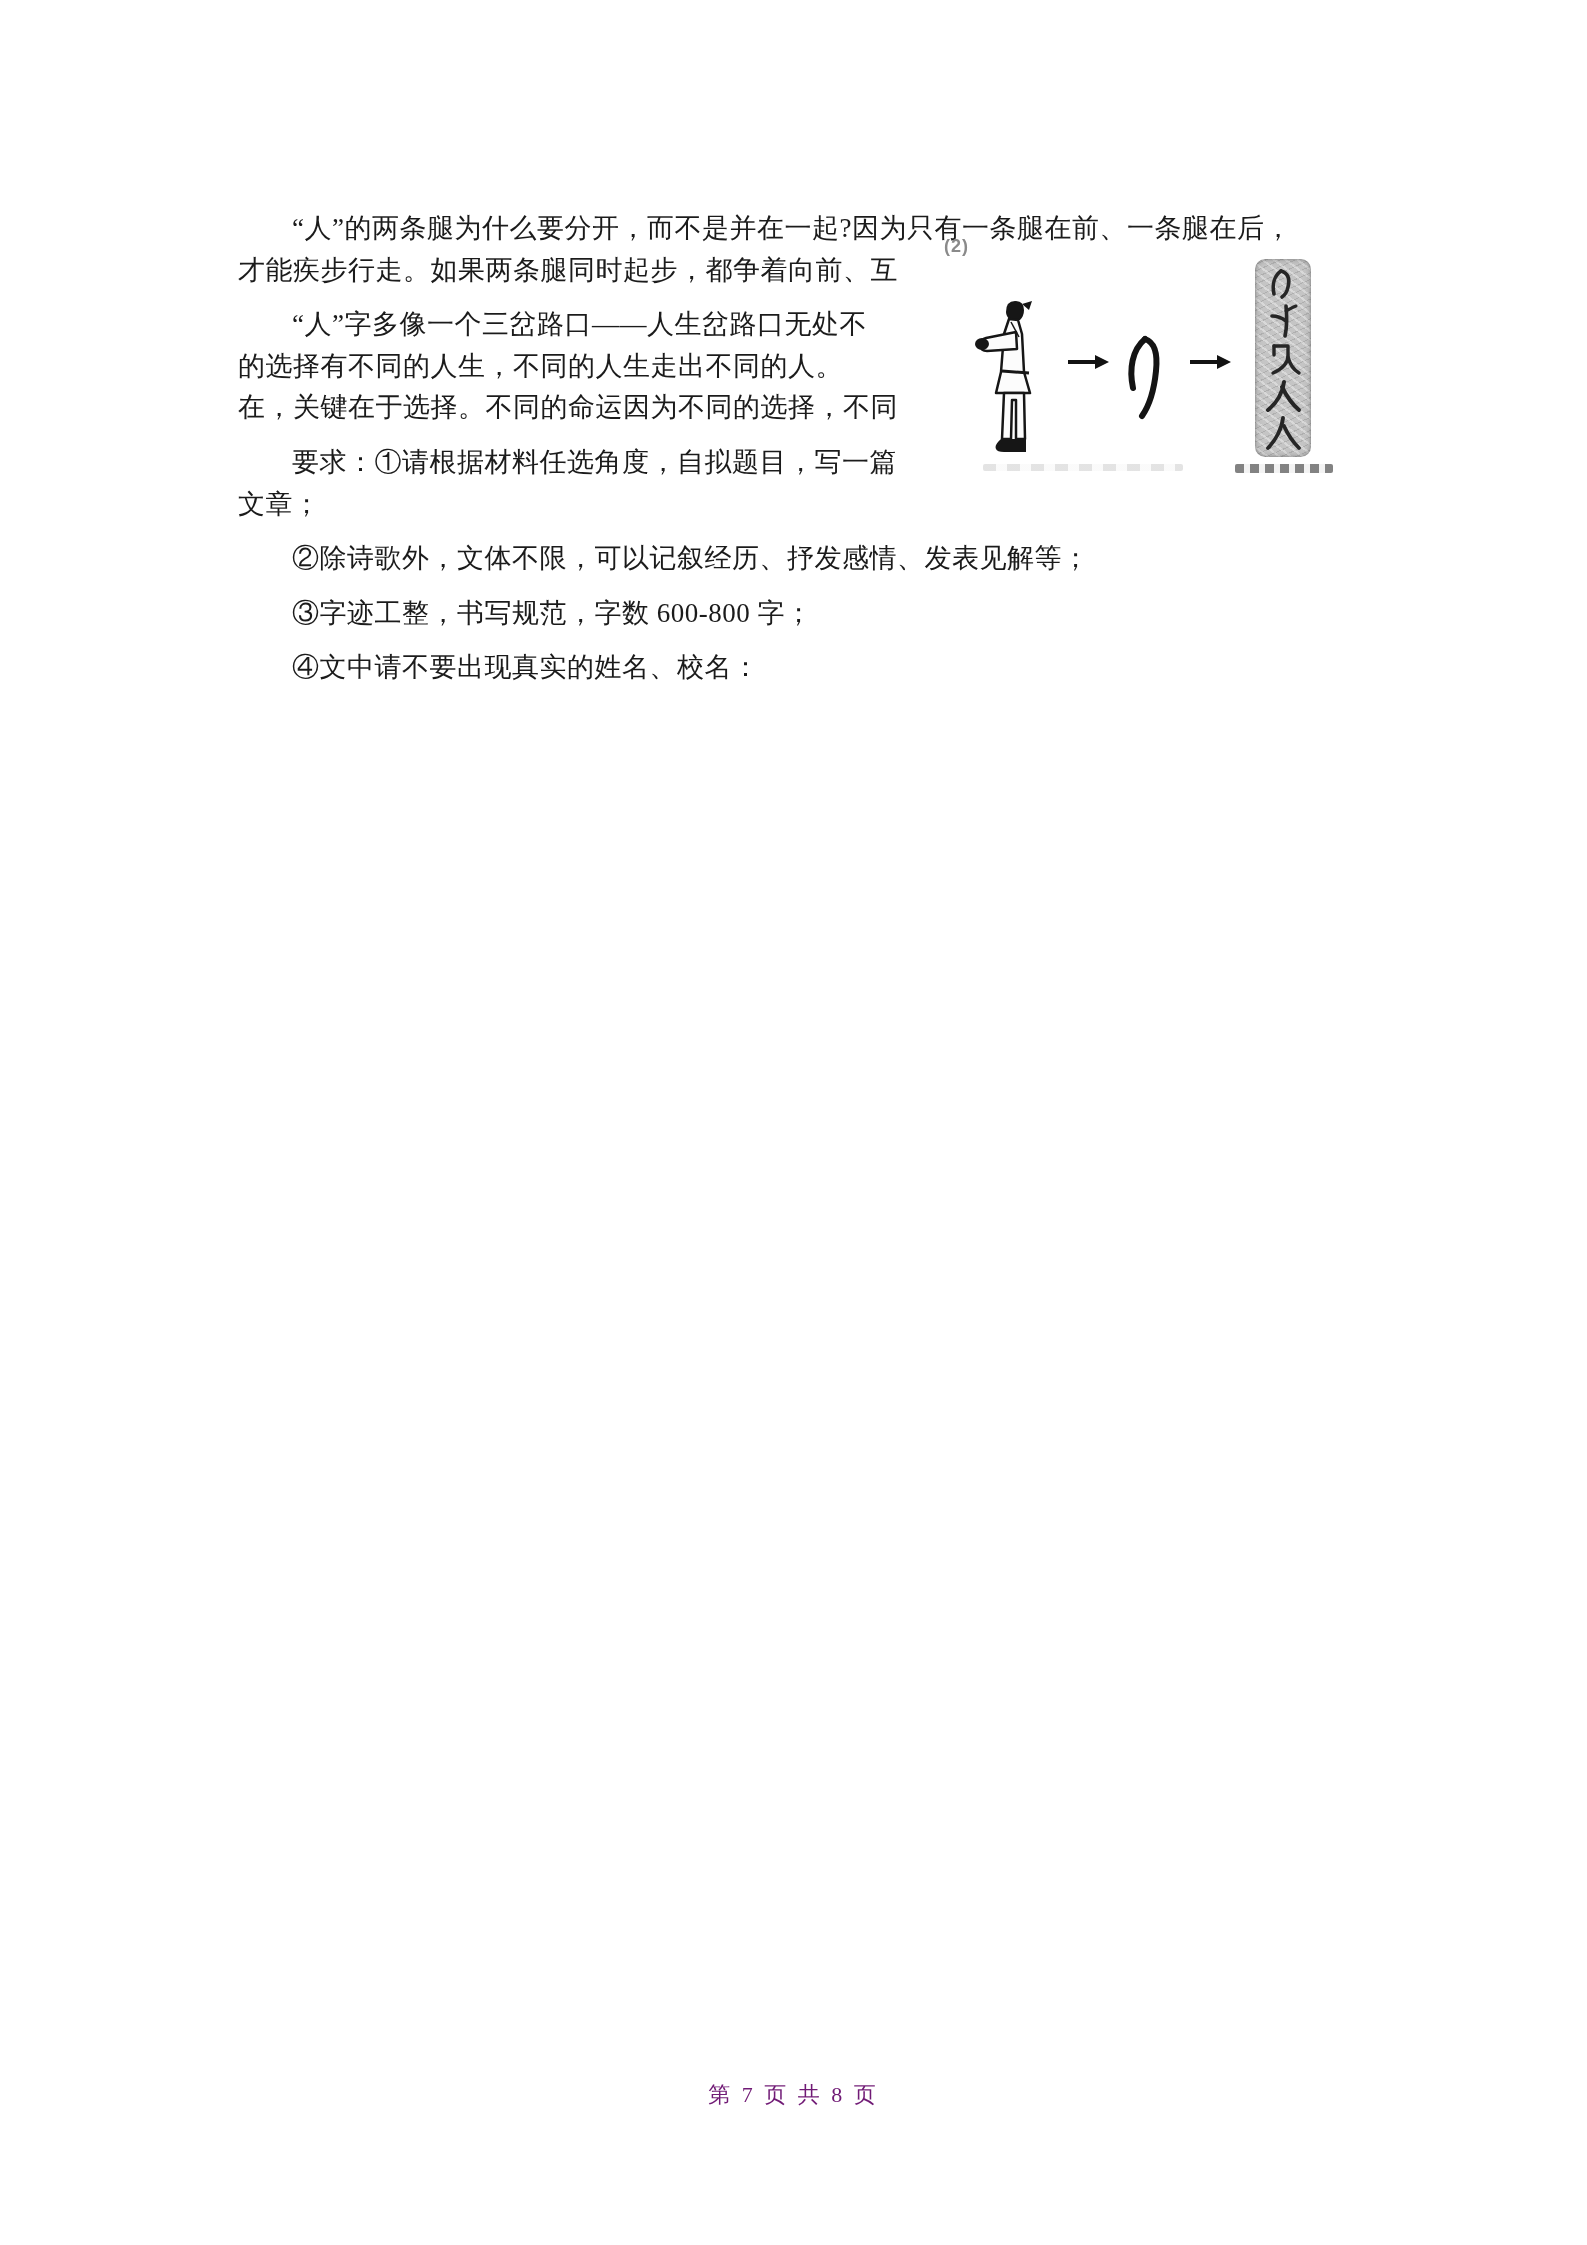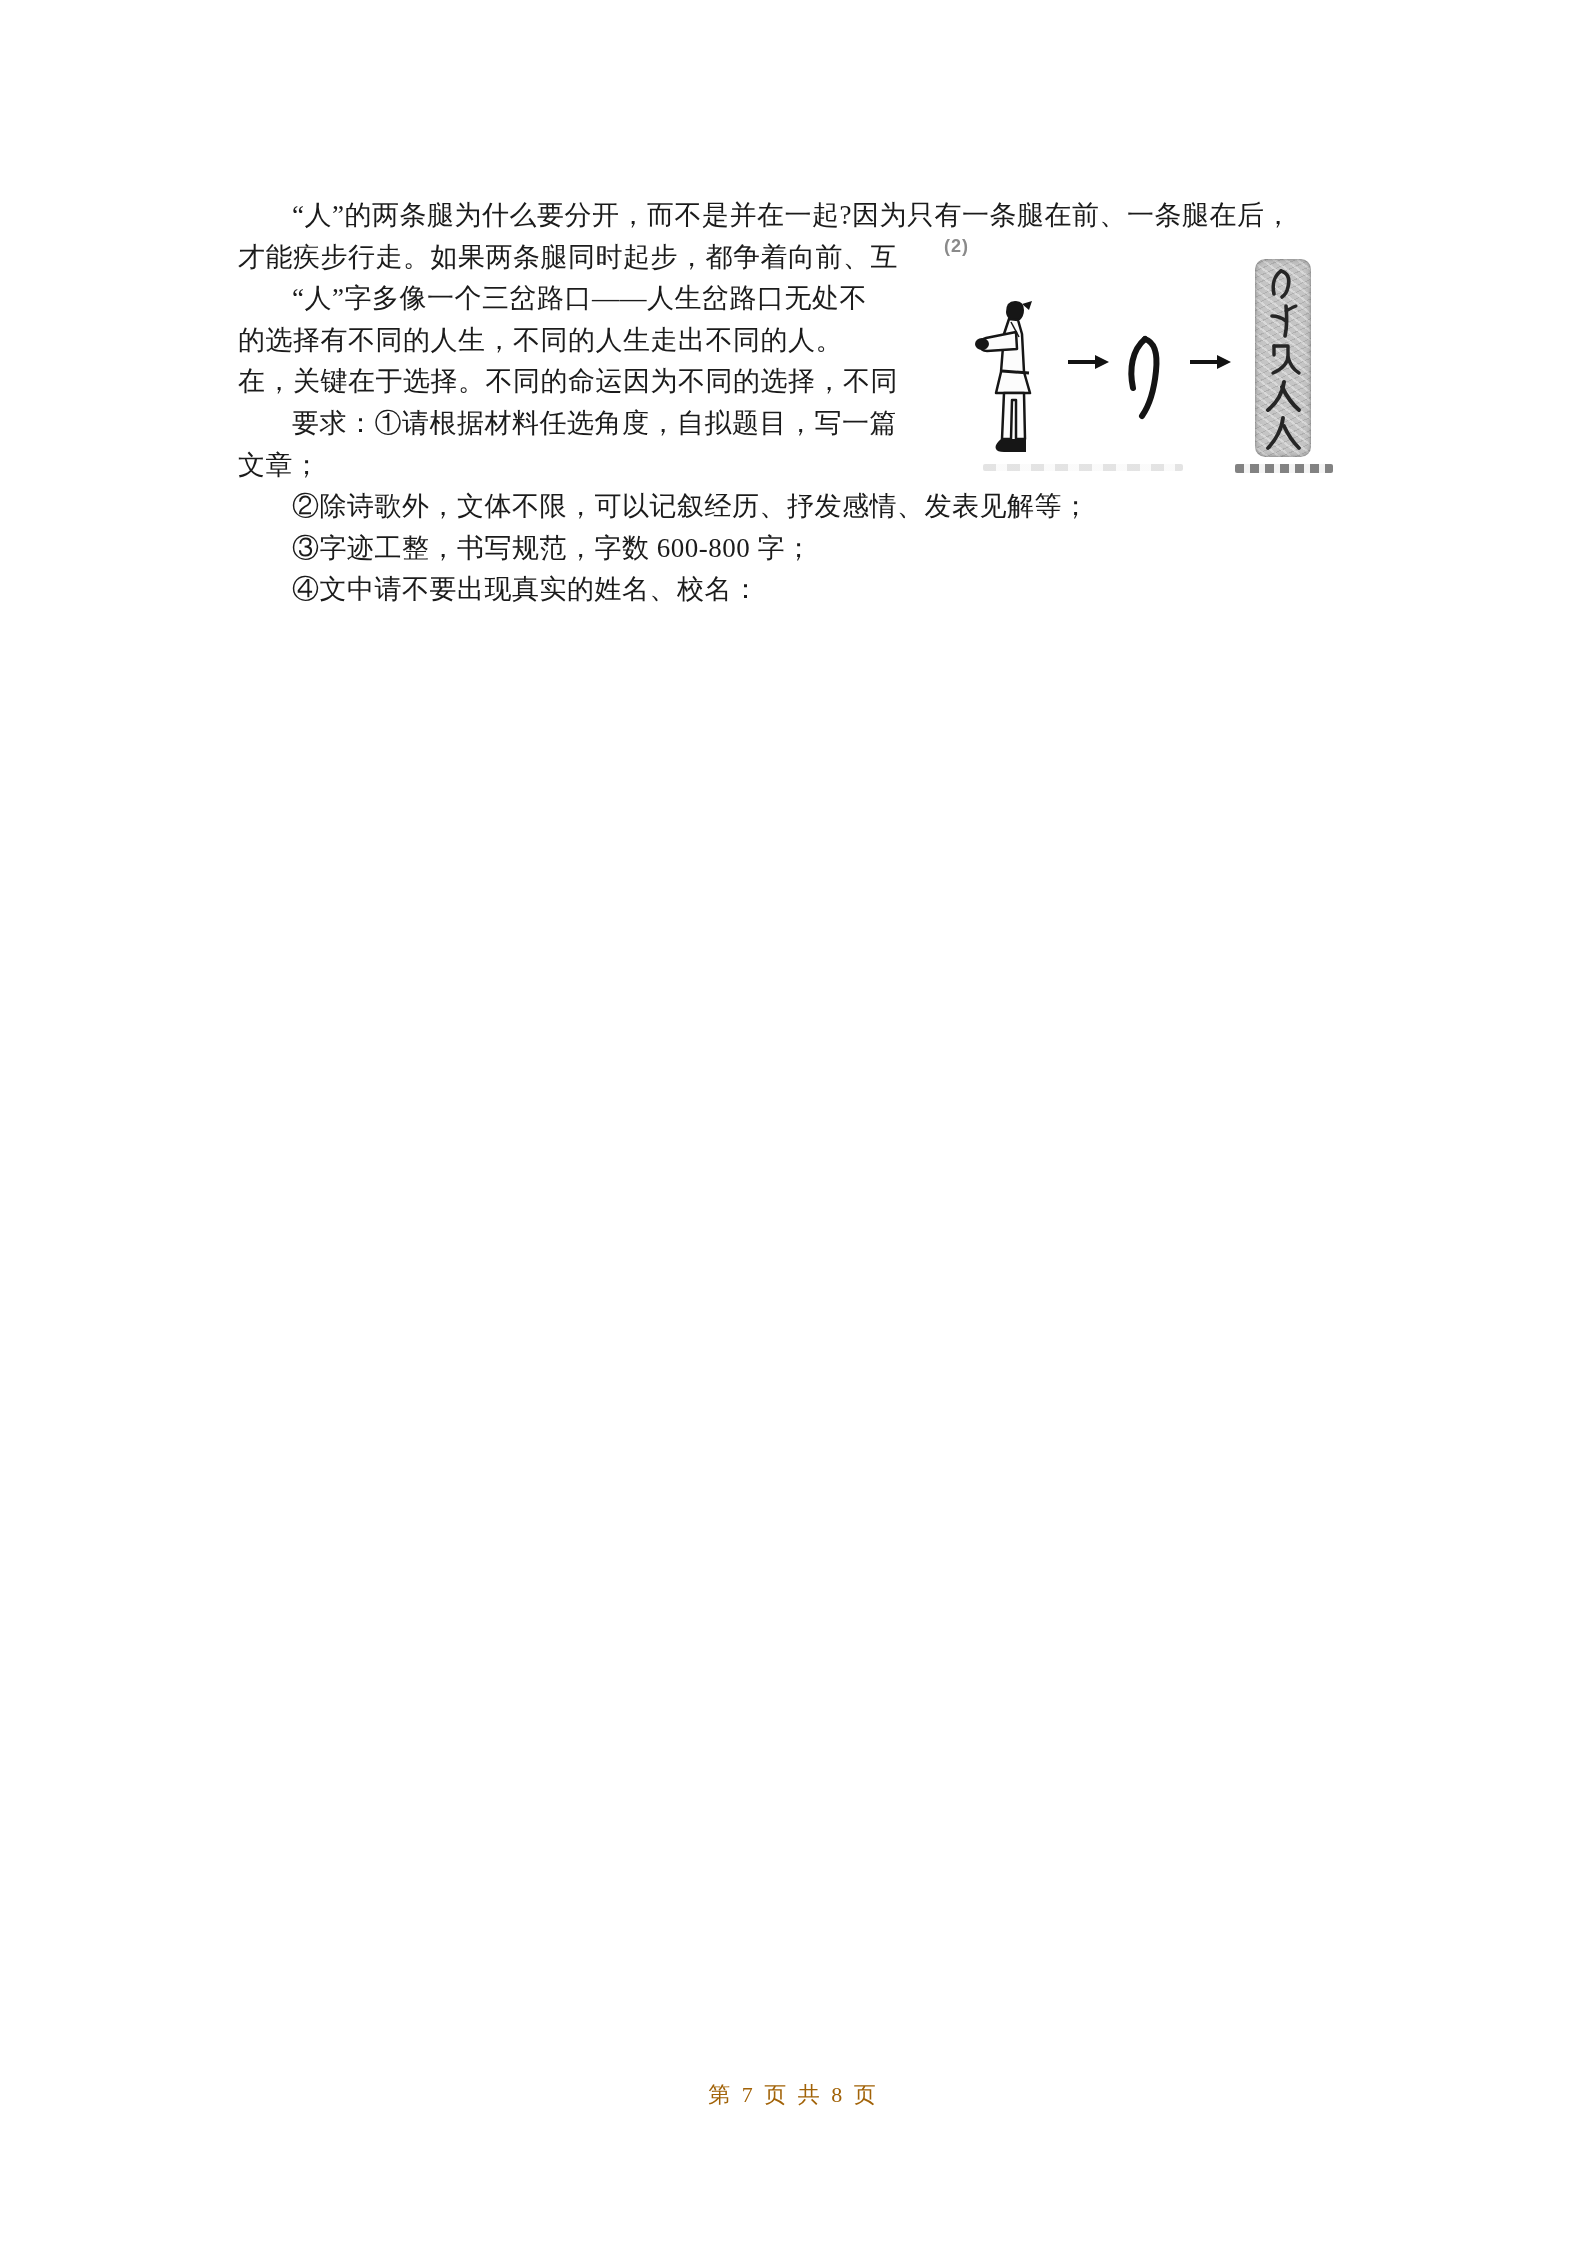--- a/index.html
+++ b/index.html
@@ -19,21 +19,21 @@
   .line{
     display:block;
     height:41.6px;
     line-height:41.6px;
     font-size:27px;
     white-space:nowrap;
     letter-spacing:0.5px;
   }
   .kaiti{font-family:"Liberation Serif","DejaVu Serif",serif;}
   .songti{font-family:Liberation Serif, serif;}
-  .indent{padding-left:54px;}
+  .indent{padding-left:54px;margin-top:13px;}
   
   .figure{position:absolute;left:935px;top:232px;width:400px;height:250px;}
   .fig-label{
     position:absolute;left:9px;top:4px;
     font-size:18px;font-weight:bold;color:#8a8a8a;
     font-family:"Liberation Sans","DejaVu Sans",sans-serif;
     letter-spacing:1px;
   }
   .person{position:absolute;left:38px;top:66px;width:72px;height:158px;}
   .arrow{position:absolute;width:44px;height:16px;}
@@ -60,21 +60,21 @@
   .smudge-left{left:48px;width:200px;opacity:.55;}
   .smudge-right{left:300px;width:98px;height:9px;
     background:repeating-linear-gradient(90deg, rgba(60,60,60,.8) 0 9px, rgba(180,180,180,.2) 9px 15px);
     opacity:.8;}
   
   .footer{
     position:absolute;left:0;top:2080px;width:100%;
     text-align:center;
     font-size:22px;
     letter-spacing:3px;
-    color:#a16207;
+    color:#701a75;
   }
 </style>
 </head>
 <body>
 
 <div class="page">
 
   <div class="textblock">
     <div class="line kaiti indent">“人”的两条腿为什么要分开，而不是并在一起?因为只有一条腿在前、一条腿在后，</div>
     <div class="line kaiti">才能疾步行走。如果两条腿同时起步，都争着向前、互</div>

